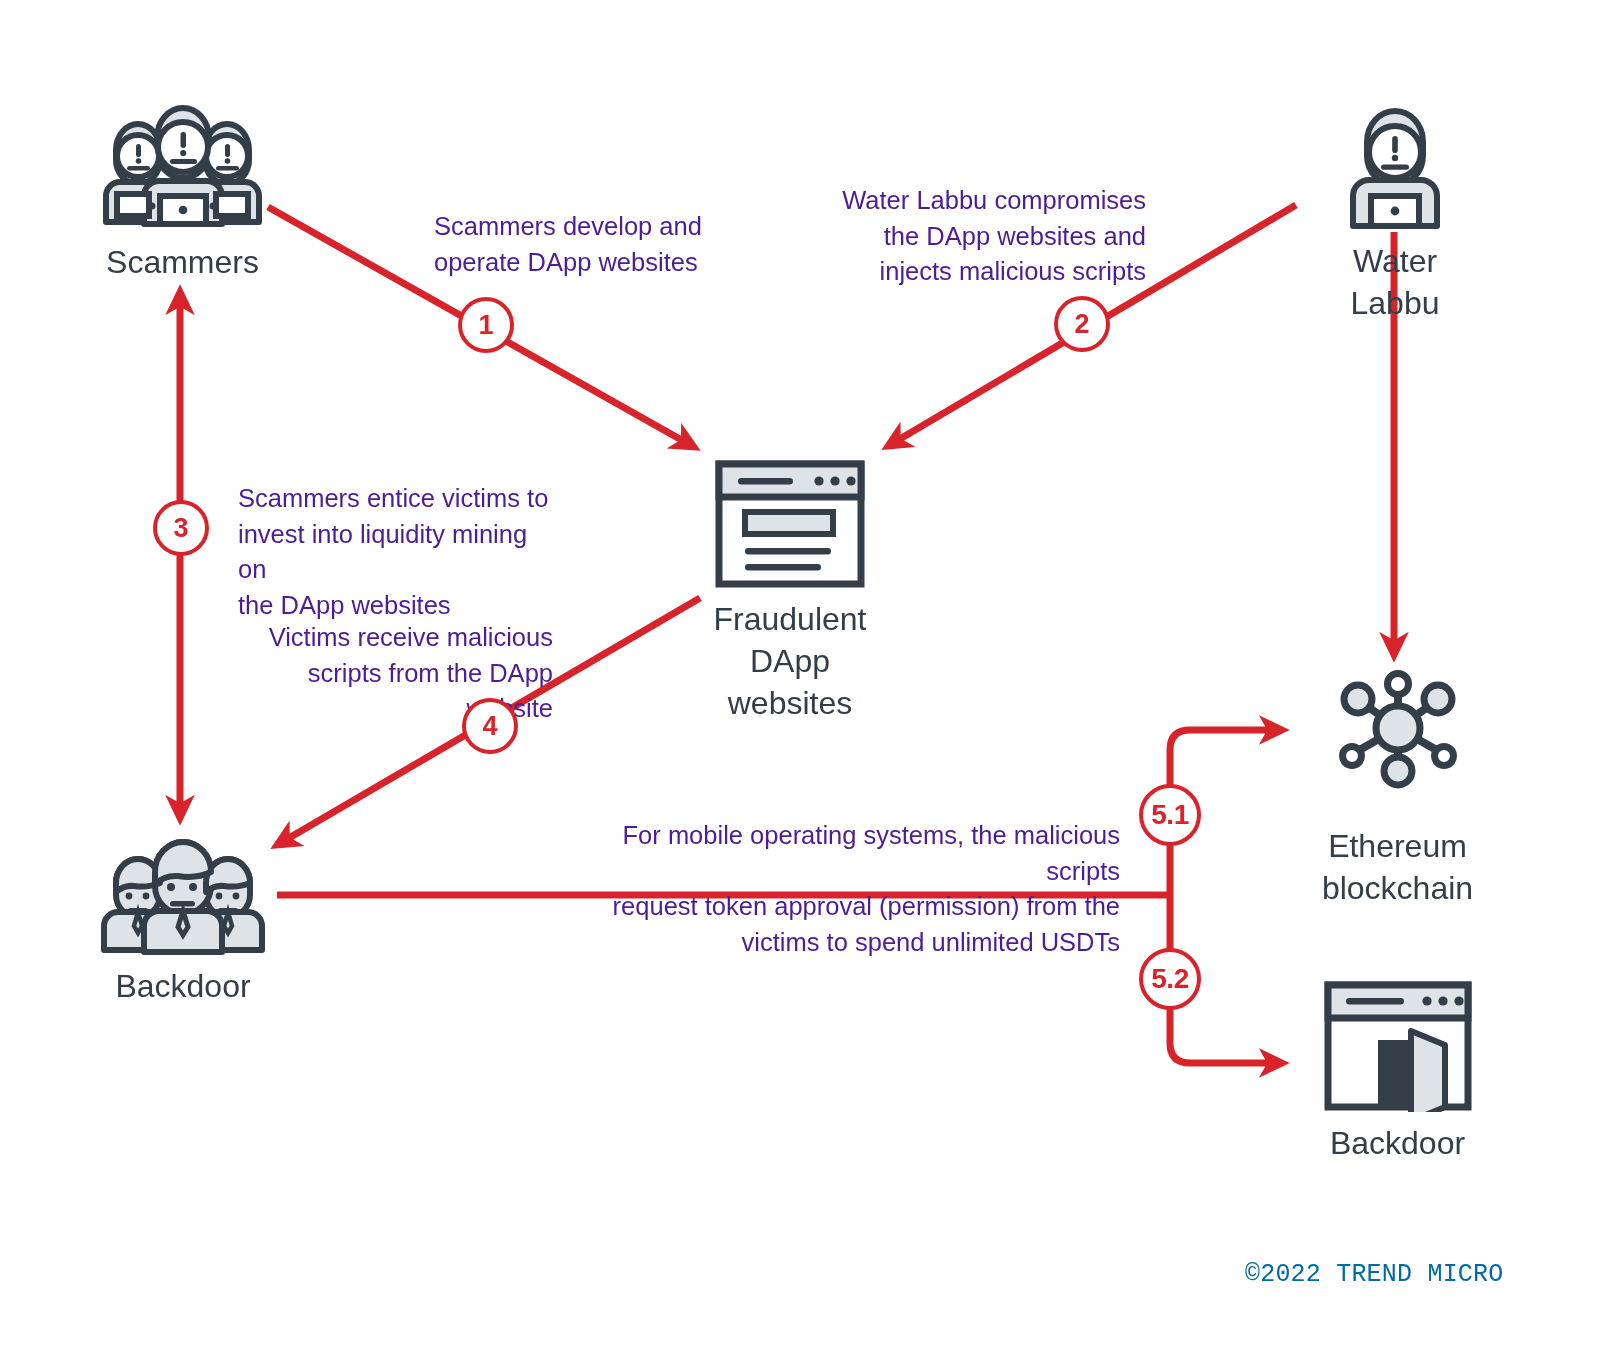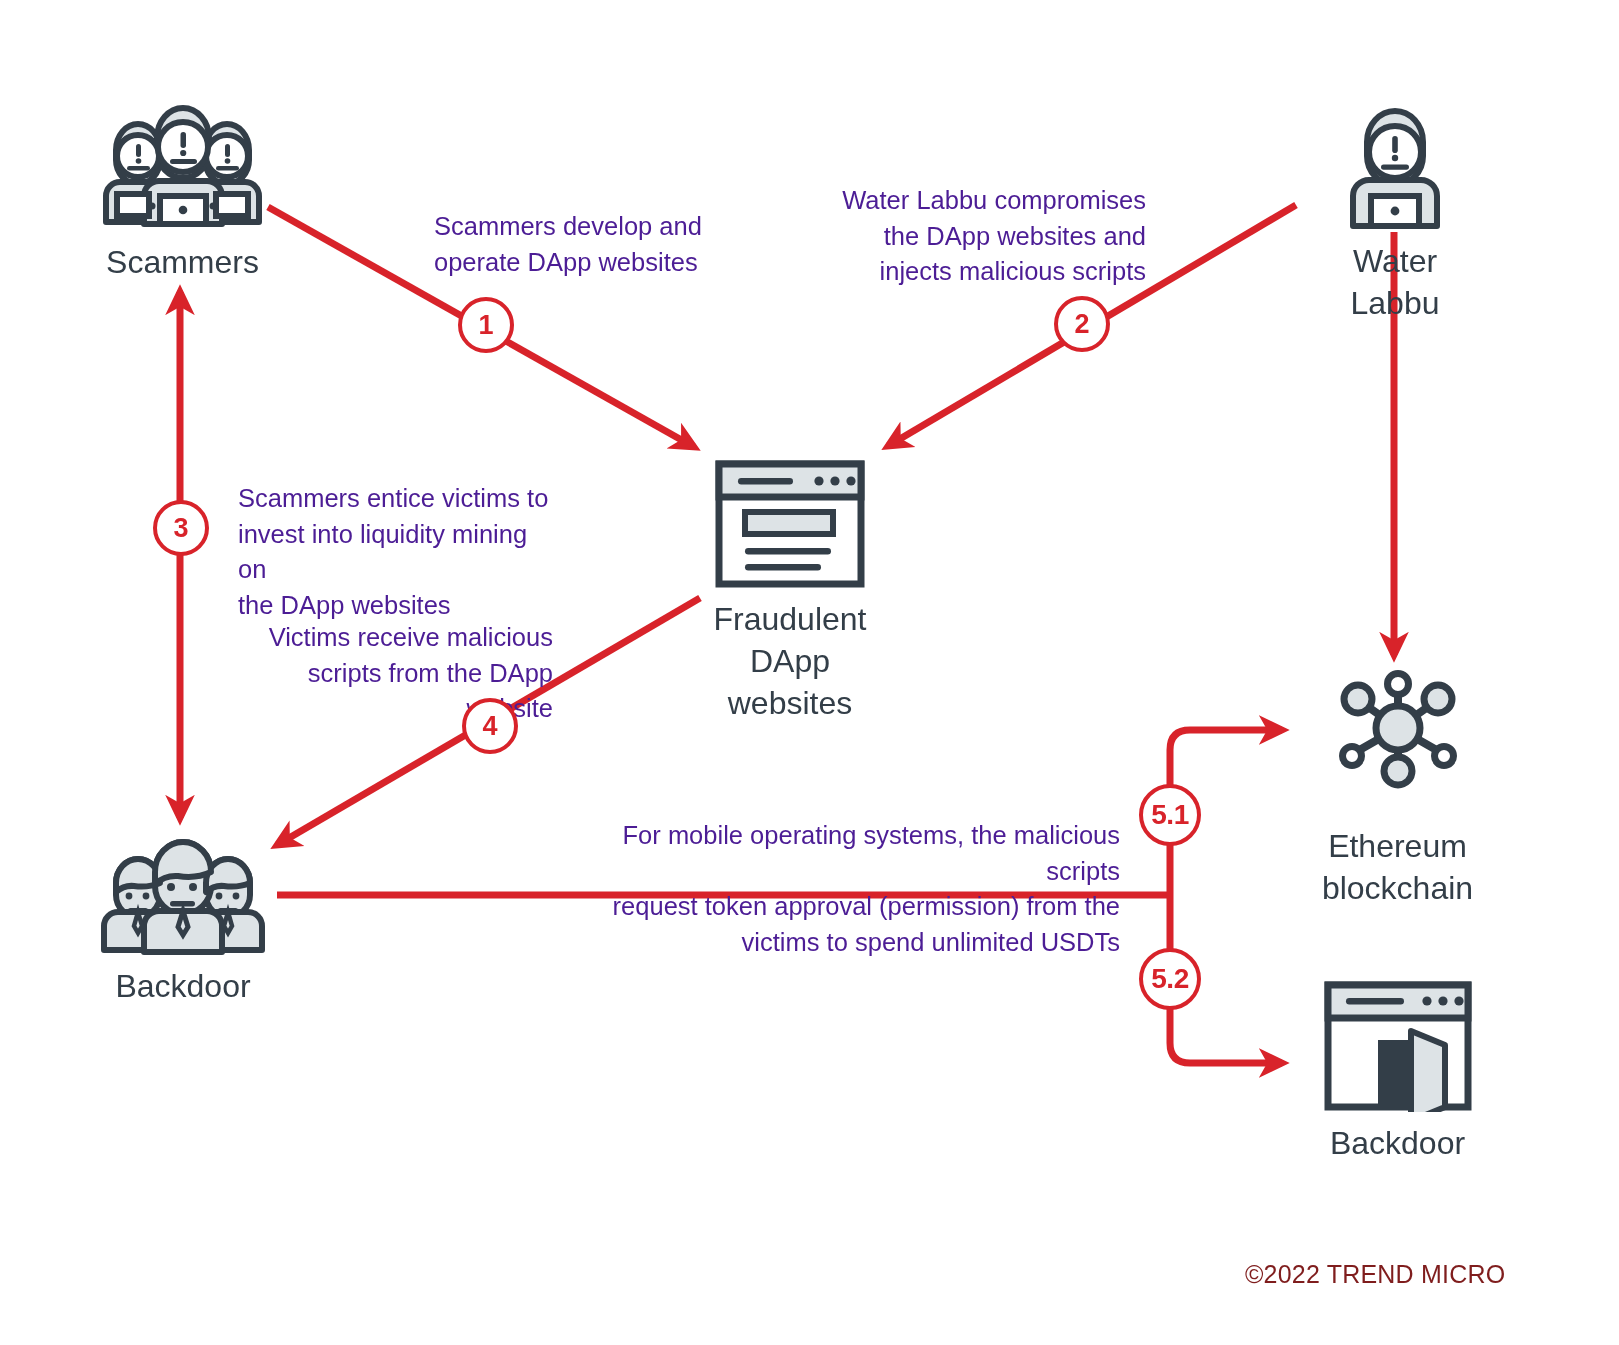--- a/index.html
+++ b/index.html
@@ -70,23 +70,24 @@
   }
   .badge-2 {
     width: 62px;
     height: 62px;
     font-size: 28px;
     letter-spacing: -0.5px;
   }
   .copyright {
     position: absolute;
     font-size: 25px;
-    color: #7f1d1d;
+    color: #0369a1;
     letter-spacing: 0.2px;
     white-space: nowrap;
+    font-family: Liberation Mono, monospace;
   }
 </style>
 </head>
 <body>
 
 <div id="stage">
 
   <svg id="wires" viewBox="0 0 1619 1345">
     <defs>
       <marker id="ah" viewBox="0 0 10 10" refX="7.2" refY="5" markerWidth="4.6" markerHeight="4.6" orient="auto-start-reverse" markerUnits="strokeWidth">

